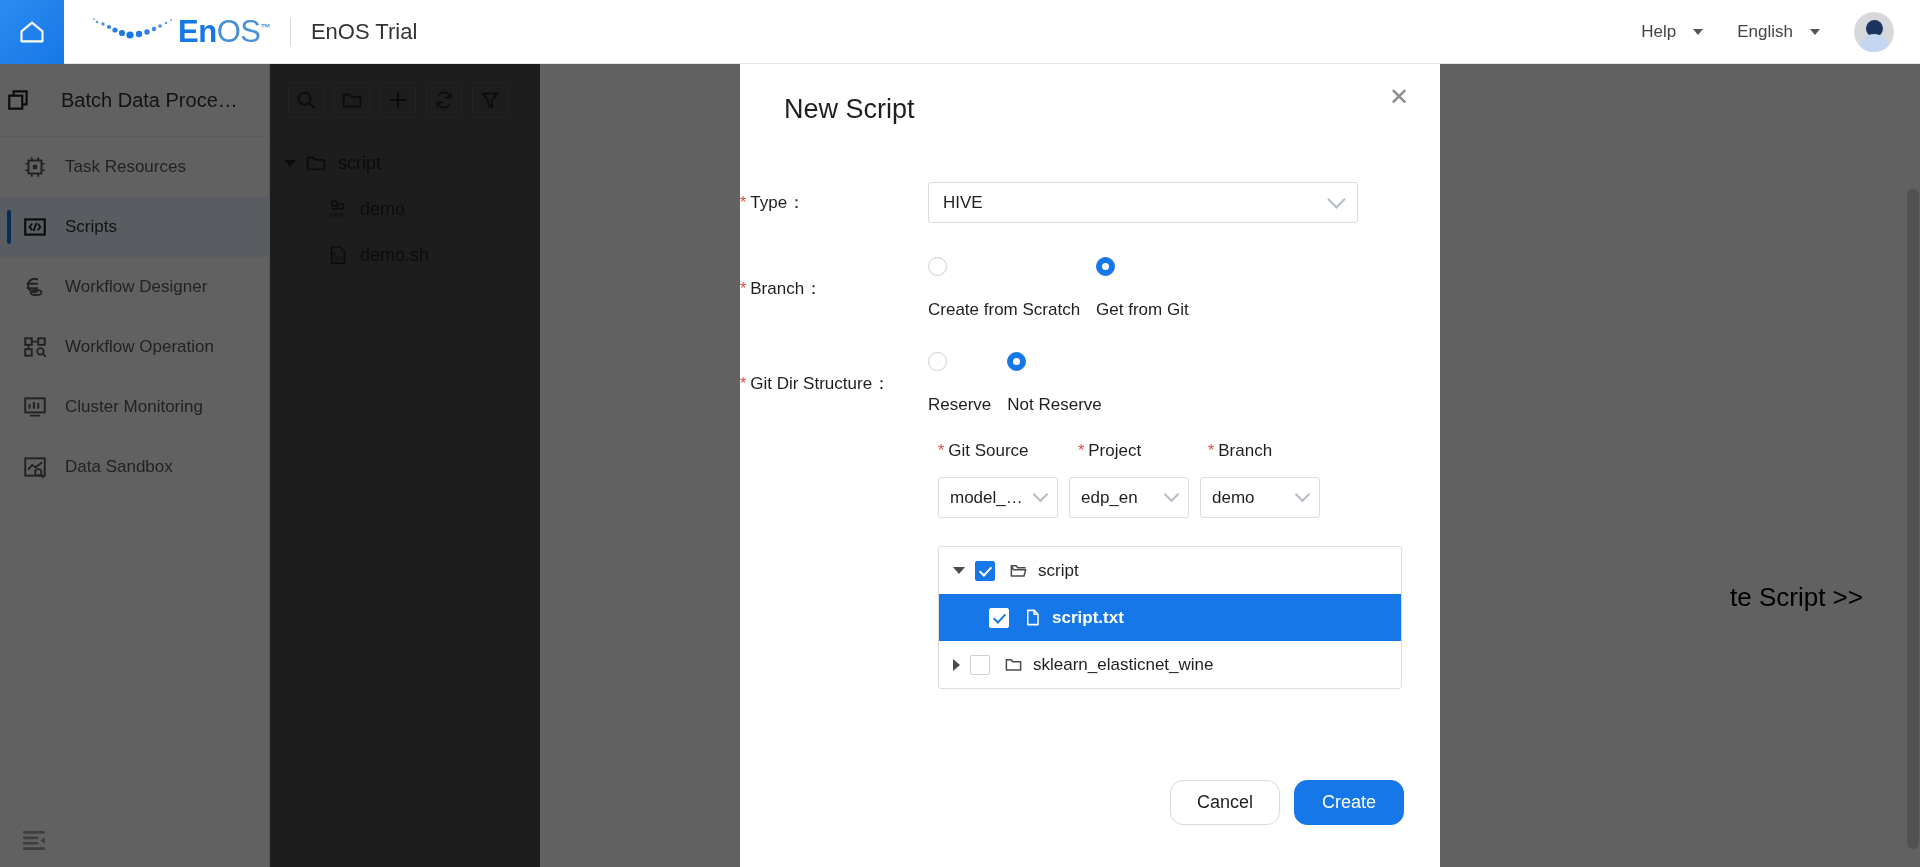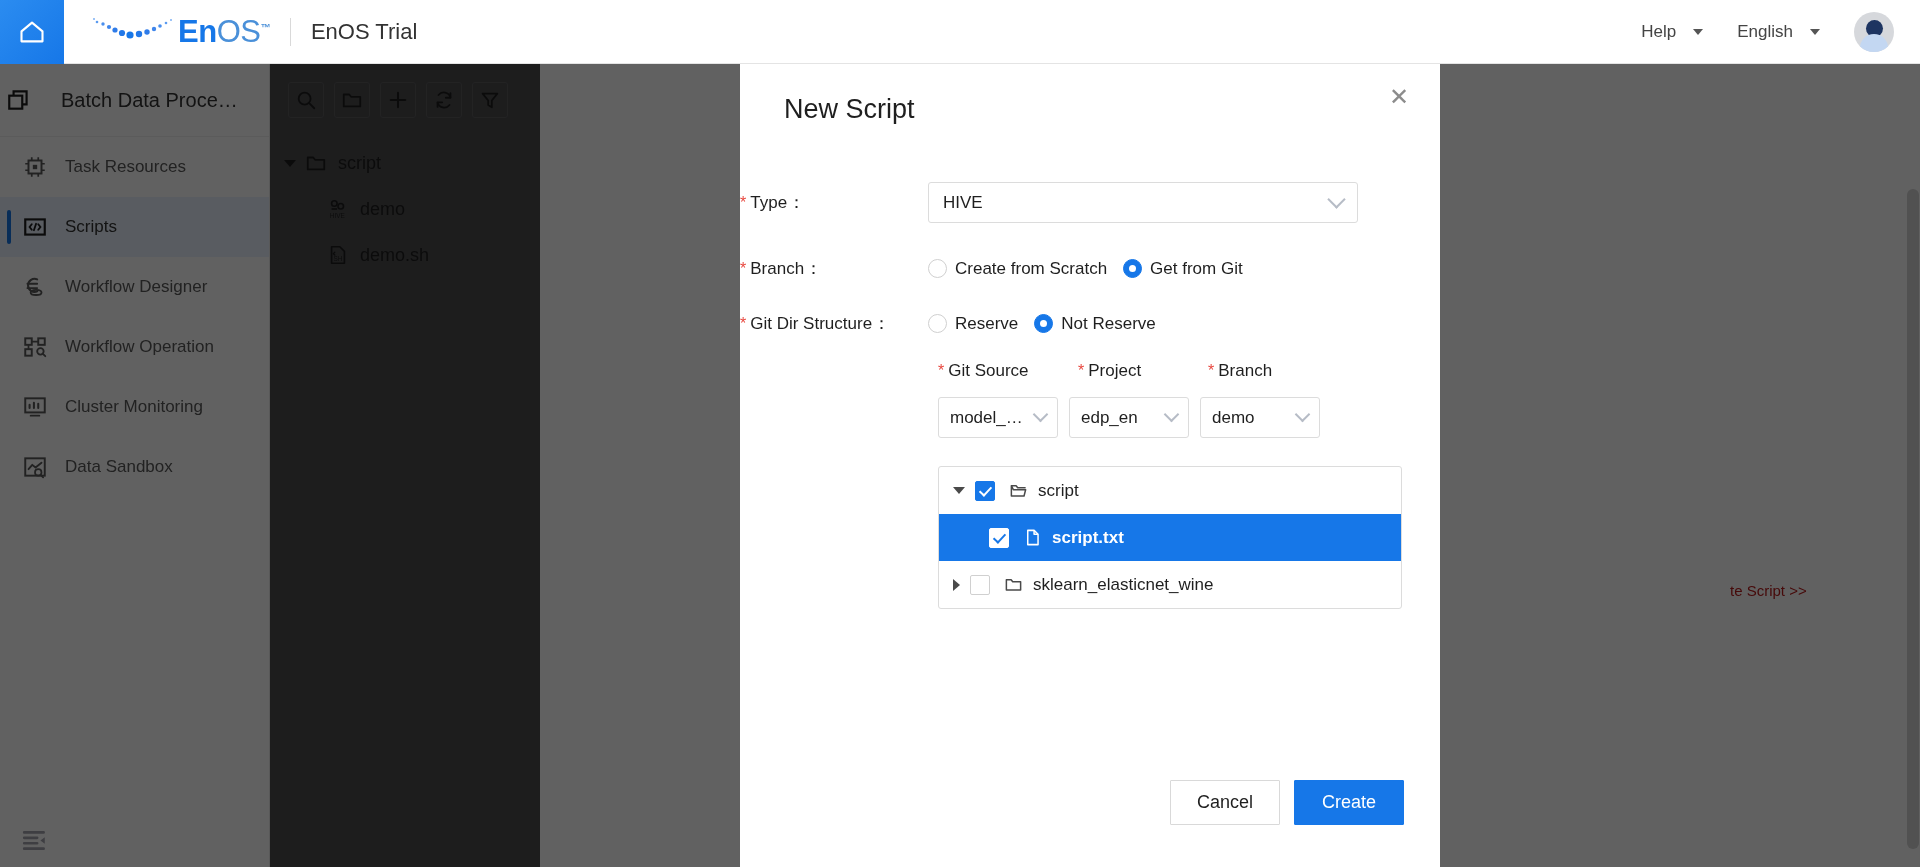--- a/index.html
+++ b/index.html
@@ -118,21 +118,21 @@
   .dp-row .spacer { width: 43px; flex: 0 0 43px; }
   .dp-row .ficon { margin-right: 11px; display: flex; }
 
   
   .content-area {
     position: absolute; top: 64px; left: 540px; width: 1380px; height: 803px;
     background: #ffffff; z-index: 5;
   }
   .bg-link {
     position: absolute; left: 1190px; top: 518px;
-    font-size: 15px; color: #b91c1c; white-space: nowrap;
+    font-size: 26px; color: #000000; white-space: nowrap;
   }
   .scroll-track {
     position: absolute; right: 0; top: 0; width: 14px; height: 803px;
     background: transparent;
   }
   .scroll-thumb {
     position: absolute; right: 1px; top: 125px; width: 12px; height: 660px;
     background: #d4d4d4; border-radius: 6px;
   }
 
@@ -171,22 +171,22 @@
     font-size: 17px; color: #1f1f1f; cursor: pointer; background: #fff;
   }
   .sel-box .val { flex: 1; }
   .chev {
     width: 13px; height: 13px; border-right: 2px solid #b6bcc6;
     border-bottom: 2px solid #b6bcc6; transform: rotate(45deg);
     margin-top: -6px;
   }
   .radio-group { display: flex; align-items: center; gap: 16px; }
   .radio-item {
-    display: flex; align-items: center; gap: 8px;
-    font-size: 17px; color: #1f1f1f; cursor: pointer;
+    display: flex; gap: 24px;
+    font-size: 17px; color: #1f1f1f; cursor: pointer; flex-direction: column;
   }
   .rdo {
     width: 19px; height: 19px; border-radius: 50%;
     border: 1px solid #d0d0d0; background: #fff; flex: 0 0 19px;
   }
   .rdo.on {
     background: #1677e8; border-color: #1677e8;
     display: flex; align-items: center; justify-content: center;
   }
   .rdo.on::after {
@@ -245,21 +245,21 @@
     border-width: 0 2px 2px 0; transform: rotate(43deg);
   }
   .cbx.on.white::after { border-color: #1677e8; }
   .gt-icon { margin-right: 10px; display: flex; }
 
   .modal-footer {
     position: absolute; left: 0; top: 716px; width: 700px;
     display: flex; justify-content: flex-end; padding-right: 36px; gap: 14px;
   }
   .btn {
-    height: 45px; min-width: 110px; border-radius: 1px; font-size: 18px;
+    height: 45px; min-width: 110px; border-radius: 13px; font-size: 18px;
     display: flex; align-items: center; justify-content: center;
     cursor: pointer; padding: 11px 22px;
   }
   .btn-cancel { background: #fff; border: 1px solid #d9d9d9; color: #1f1f1f; }
   .btn-primary { background: #1677e8; border: 1px solid #1677e8; color: #fff; }
 </style>
 </head>
 <body>
 
 <div id="app">

